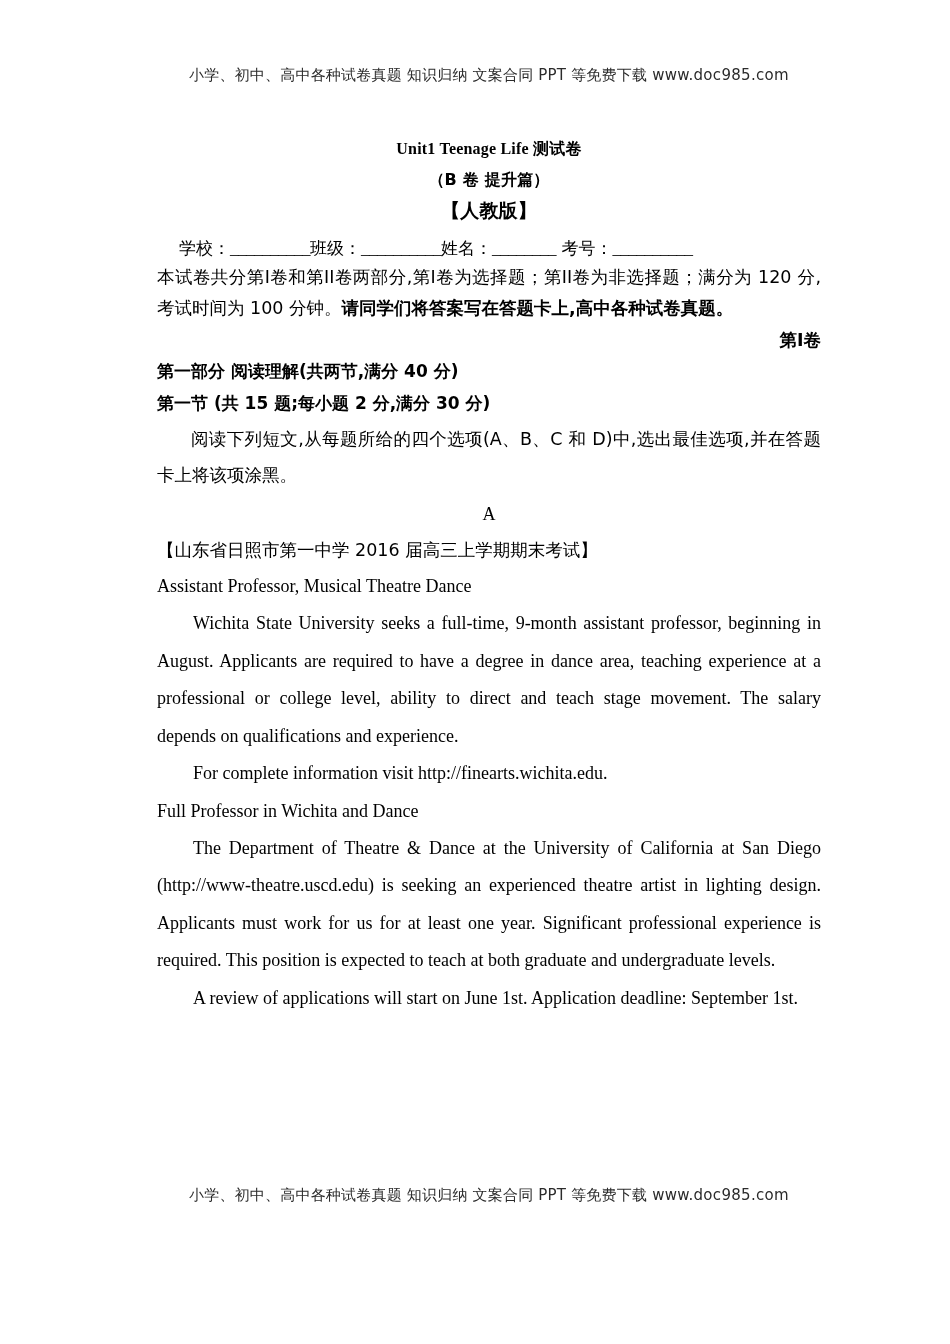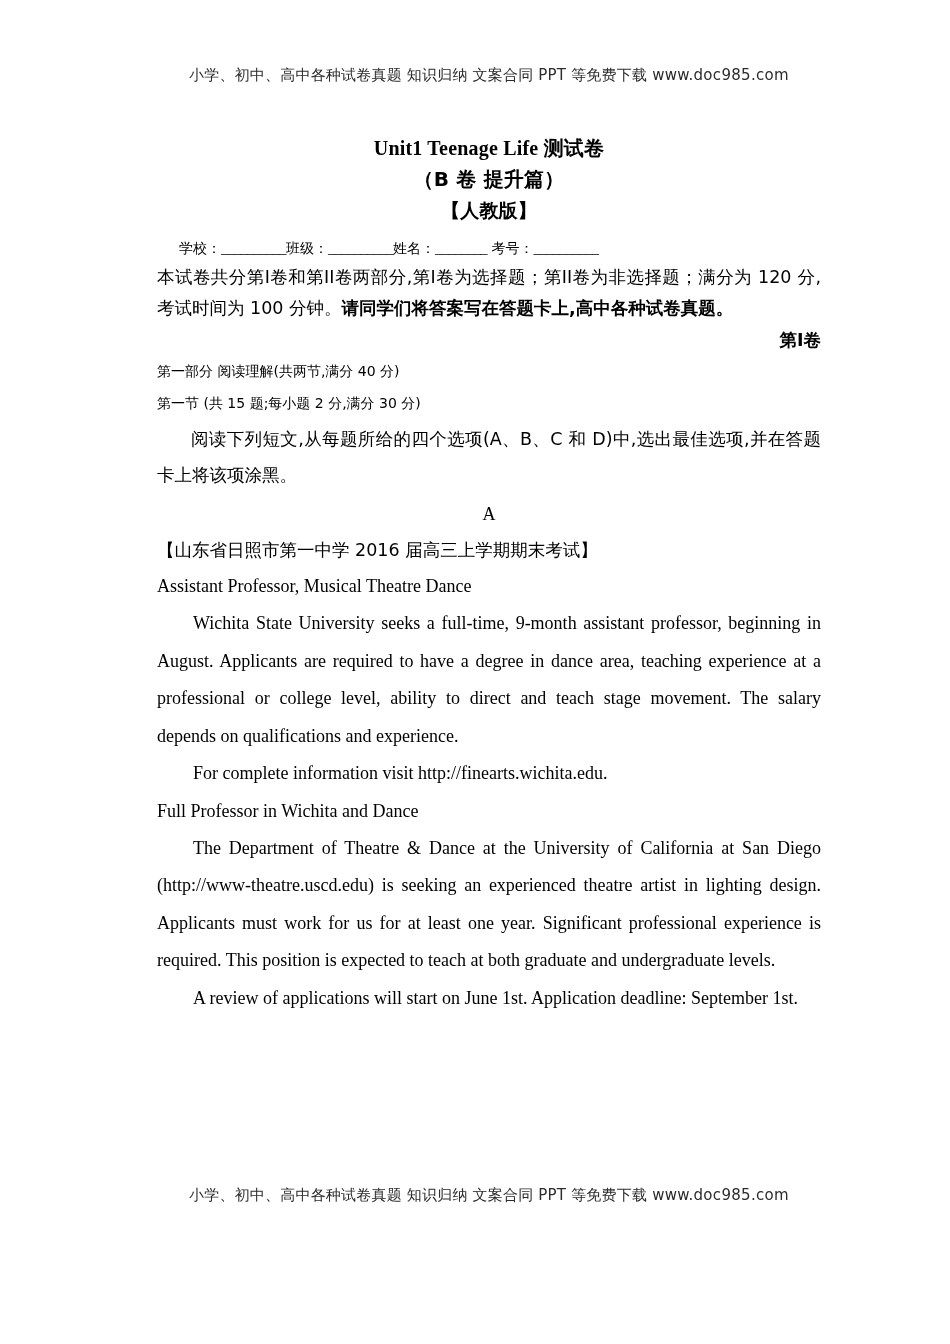--- a/index.html
+++ b/index.html
@@ -45,36 +45,36 @@
   .content {
     position: absolute;
     left: 143px;
     top: 130px;
     width: 664px;
   }
 
   .title-line {
     text-align: center;
     font-weight: bold;
-    font-size: 20px;
+    font-size: 16px;
     line-height: 31px;
     letter-spacing: 0.2px;
   }
   .title-line .cjk {
     font-family: "DejaVu Sans", "Liberation Sans", sans-serif;
     font-weight: bold;
   }
   .title-line.t1 { margin-top: 3px; }
   .title-line.t2 { font-family: "Liberation Serif", serif; }
   .title-line.t3 { font-family: "DejaVu Sans", "Liberation Sans", sans-serif; font-size: 19px; }
 
   .info-row {
     margin-top: 9px;
     font-family: "DejaVu Sans", "Liberation Sans", sans-serif;
-    font-size: 14px;
+    font-size: 17px;
     line-height: 27px;
     padding-left: 22px;
     white-space: nowrap;
     letter-spacing: 0px;
   }
   .info-row .blank {
     font-family: "Liberation Serif", serif;
     letter-spacing: -0.5px;
   }
 
@@ -100,22 +100,22 @@
     text-align: right;
     font-family: "DejaVu Sans", "Liberation Sans", sans-serif;
     font-weight: bold;
     font-size: 17.5px;
     line-height: 30px;
     margin-top: 1px;
   }
 
   .sec-head {
     font-family: "DejaVu Sans", "Liberation Sans", sans-serif;
-    font-weight: normal;
-    font-size: 14px;
+    font-weight: bold;
+    font-size: 17px;
     line-height: 32px;
   }
 
   .instr {
     font-family: "DejaVu Sans", "Liberation Sans", sans-serif;
     font-size: 17.5px;
     line-height: 36px;
     text-align: justify;
     text-justify: inter-ideograph;
     text-indent: 34px;

